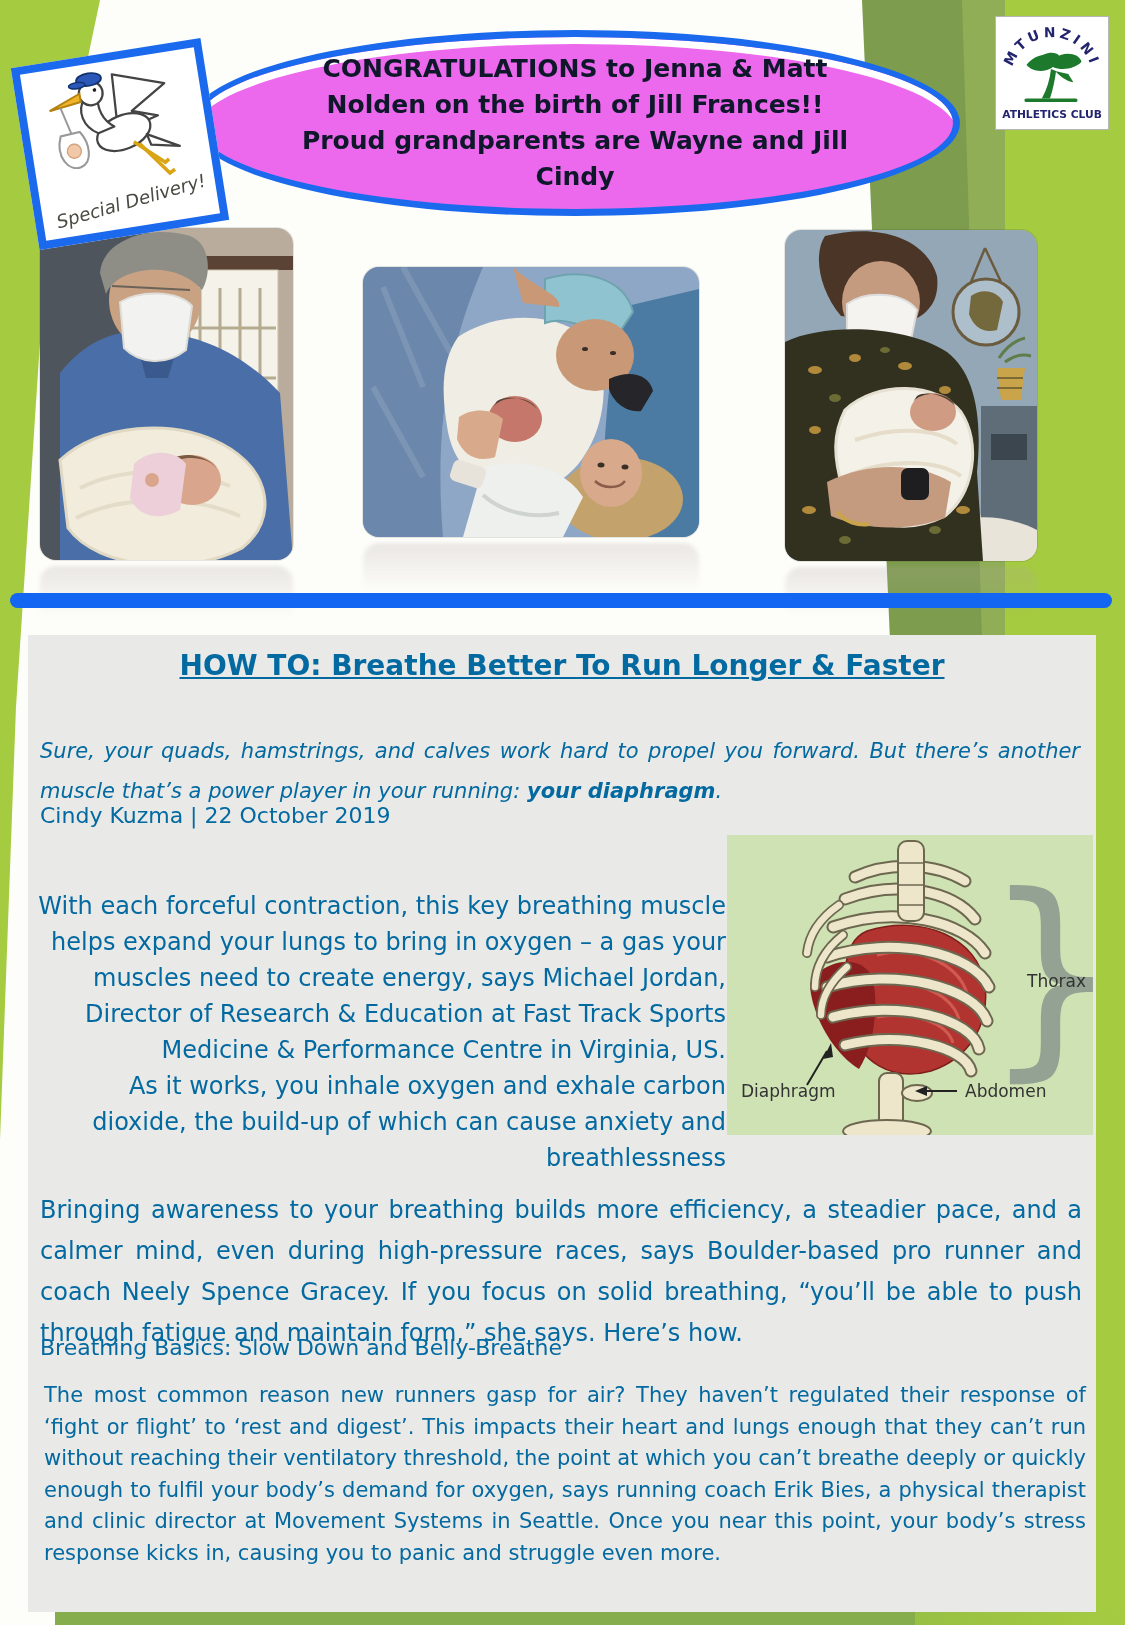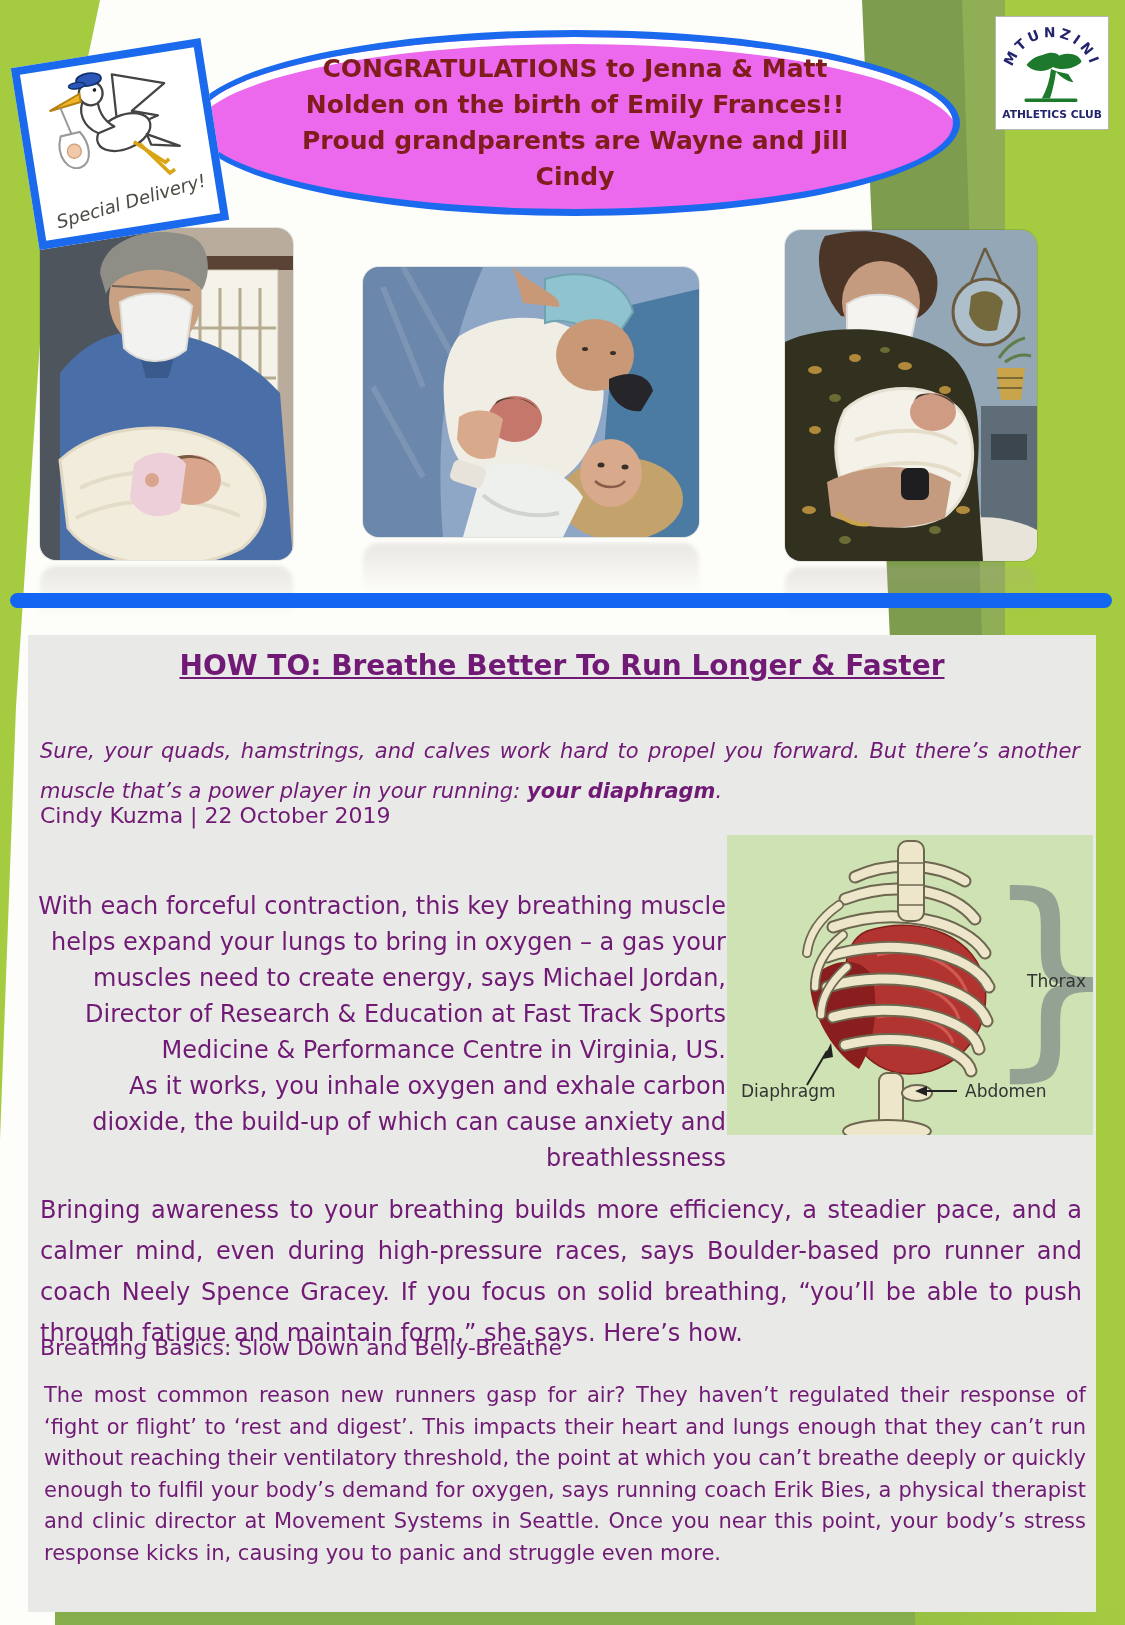--- a/index.html
+++ b/index.html
@@ -13,41 +13,41 @@
   .bg-olive2{position:absolute;left:948px;top:0;width:62px;height:640px;background:#8fae55;
              clip-path:polygon(14px 0,62px 0,62px 640px,34px 640px);z-index:0;}
   .bg-lime{position:absolute;left:1005px;top:0;width:120px;height:1625px;background:#a5cb41;z-index:0;}
   .bg-bottom{position:absolute;left:55px;top:1609px;width:1070px;height:16px;z-index:1;
              background:linear-gradient(90deg,#85ad4b 0,#85ad4b 860px,#98c043 860px,#a5cb41 100%);}
   
   .bubble{position:absolute;left:190px;top:30px;width:756px;height:172px;z-index:3;
           background:#ec68ec;border:7px solid #1b6aee;border-radius:50%;
           box-shadow:inset 0 12px 0 -5px #ffffff;
           display:flex;flex-direction:column;align-items:center;justify-content:center;}
-  .bubble .line{color:#7f1d1d;font-weight:bold;font-size:25px;line-height:36px;text-align:center;}
+  .bubble .line{color:#0f172a;font-weight:bold;font-size:25px;line-height:36px;text-align:center;}
   
   .stork-card{position:absolute;left:24px;top:52px;width:176px;height:168px;background:#ffffff;
               border:8px solid #1b6aee;transform:rotate(-9deg);z-index:4;}
   .stork-card svg{display:block;width:100%;height:100%;}
   
   .logo-card{position:absolute;left:995px;top:16px;width:112px;height:112px;background:#ffffff;
              border:1px solid #b5b5b5;z-index:4;}
   .logo-card svg{display:block;width:100%;height:100%;}
   
   .photo{position:absolute;border-radius:16px;overflow:hidden;z-index:2;
          box-shadow:0 0 0 1px rgba(0,0,0,.10);}
   .photo svg{display:block;width:100%;height:100%;}
   .refl{position:absolute;z-index:1;border-radius:16px;opacity:.45;filter:blur(2px);
         background:linear-gradient(180deg,rgba(175,165,158,.55),rgba(255,255,255,0) 85%);}
   
   .divider{position:absolute;left:10px;top:593px;width:1102px;height:15px;border-radius:8px;
            background:#1266f1;z-index:5;}
   
   .article{position:absolute;left:28px;top:635px;width:1068px;height:977px;background:#e9e9e7;
-           overflow:hidden;z-index:4;color:#701a75;}
+           overflow:hidden;z-index:4;color:#0369a1;}
   .article .title{position:absolute;left:0;top:14px;width:100%;text-align:center;
                   font-size:28px;font-weight:bold;text-decoration:underline;}
   .article .intro{position:absolute;left:12px;top:96px;width:1040px;font-style:italic;
                   font-size:21px;line-height:40px;text-align:justify;}
   .article .byline{position:absolute;left:12px;top:168px;font-size:22px;}
   .article .coltext{position:absolute;left:10px;top:253px;width:688px;font-size:24px;
                     line-height:36px;text-align:right;}
   .article .para2{position:absolute;left:12px;top:555px;width:1042px;font-size:24px;
                   line-height:41px;text-align:justify;}
   .article .heading2{position:absolute;left:12px;top:700px;font-size:22px;
@@ -63,21 +63,21 @@
 <div class="page">
 
   <div class="bg-left"></div>
   <div class="bg-olive"></div>
   <div class="bg-olive2"></div>
   <div class="bg-lime"></div>
   <div class="bg-bottom"></div>
 
   <div class="bubble">
     <div class="line">CONGRATULATIONS to Jenna &amp; Matt</div>
-    <div class="line">Nolden on the birth of Emily Frances!!</div>
+    <div class="line">Nolden on the birth of Jill Frances!!</div>
     <div class="line">Proud grandparents are Wayne and Jill</div>
     <div class="line">Cindy</div>
   </div>
 
   <div class="stork-card">
     <svg viewBox="0 0 120 120">
       <g stroke="#444" stroke-width="1.6" fill="#ffffff" stroke-linejoin="round">
         <path d="M62,10 L98,22 L72,38 L90,44 L60,52 Z"></path>
         <ellipse cx="64" cy="52" rx="20" ry="12" transform="rotate(-14 64 52)"></ellipse>
         <path d="M80,56 L102,68 L82,64 Z"></path>

